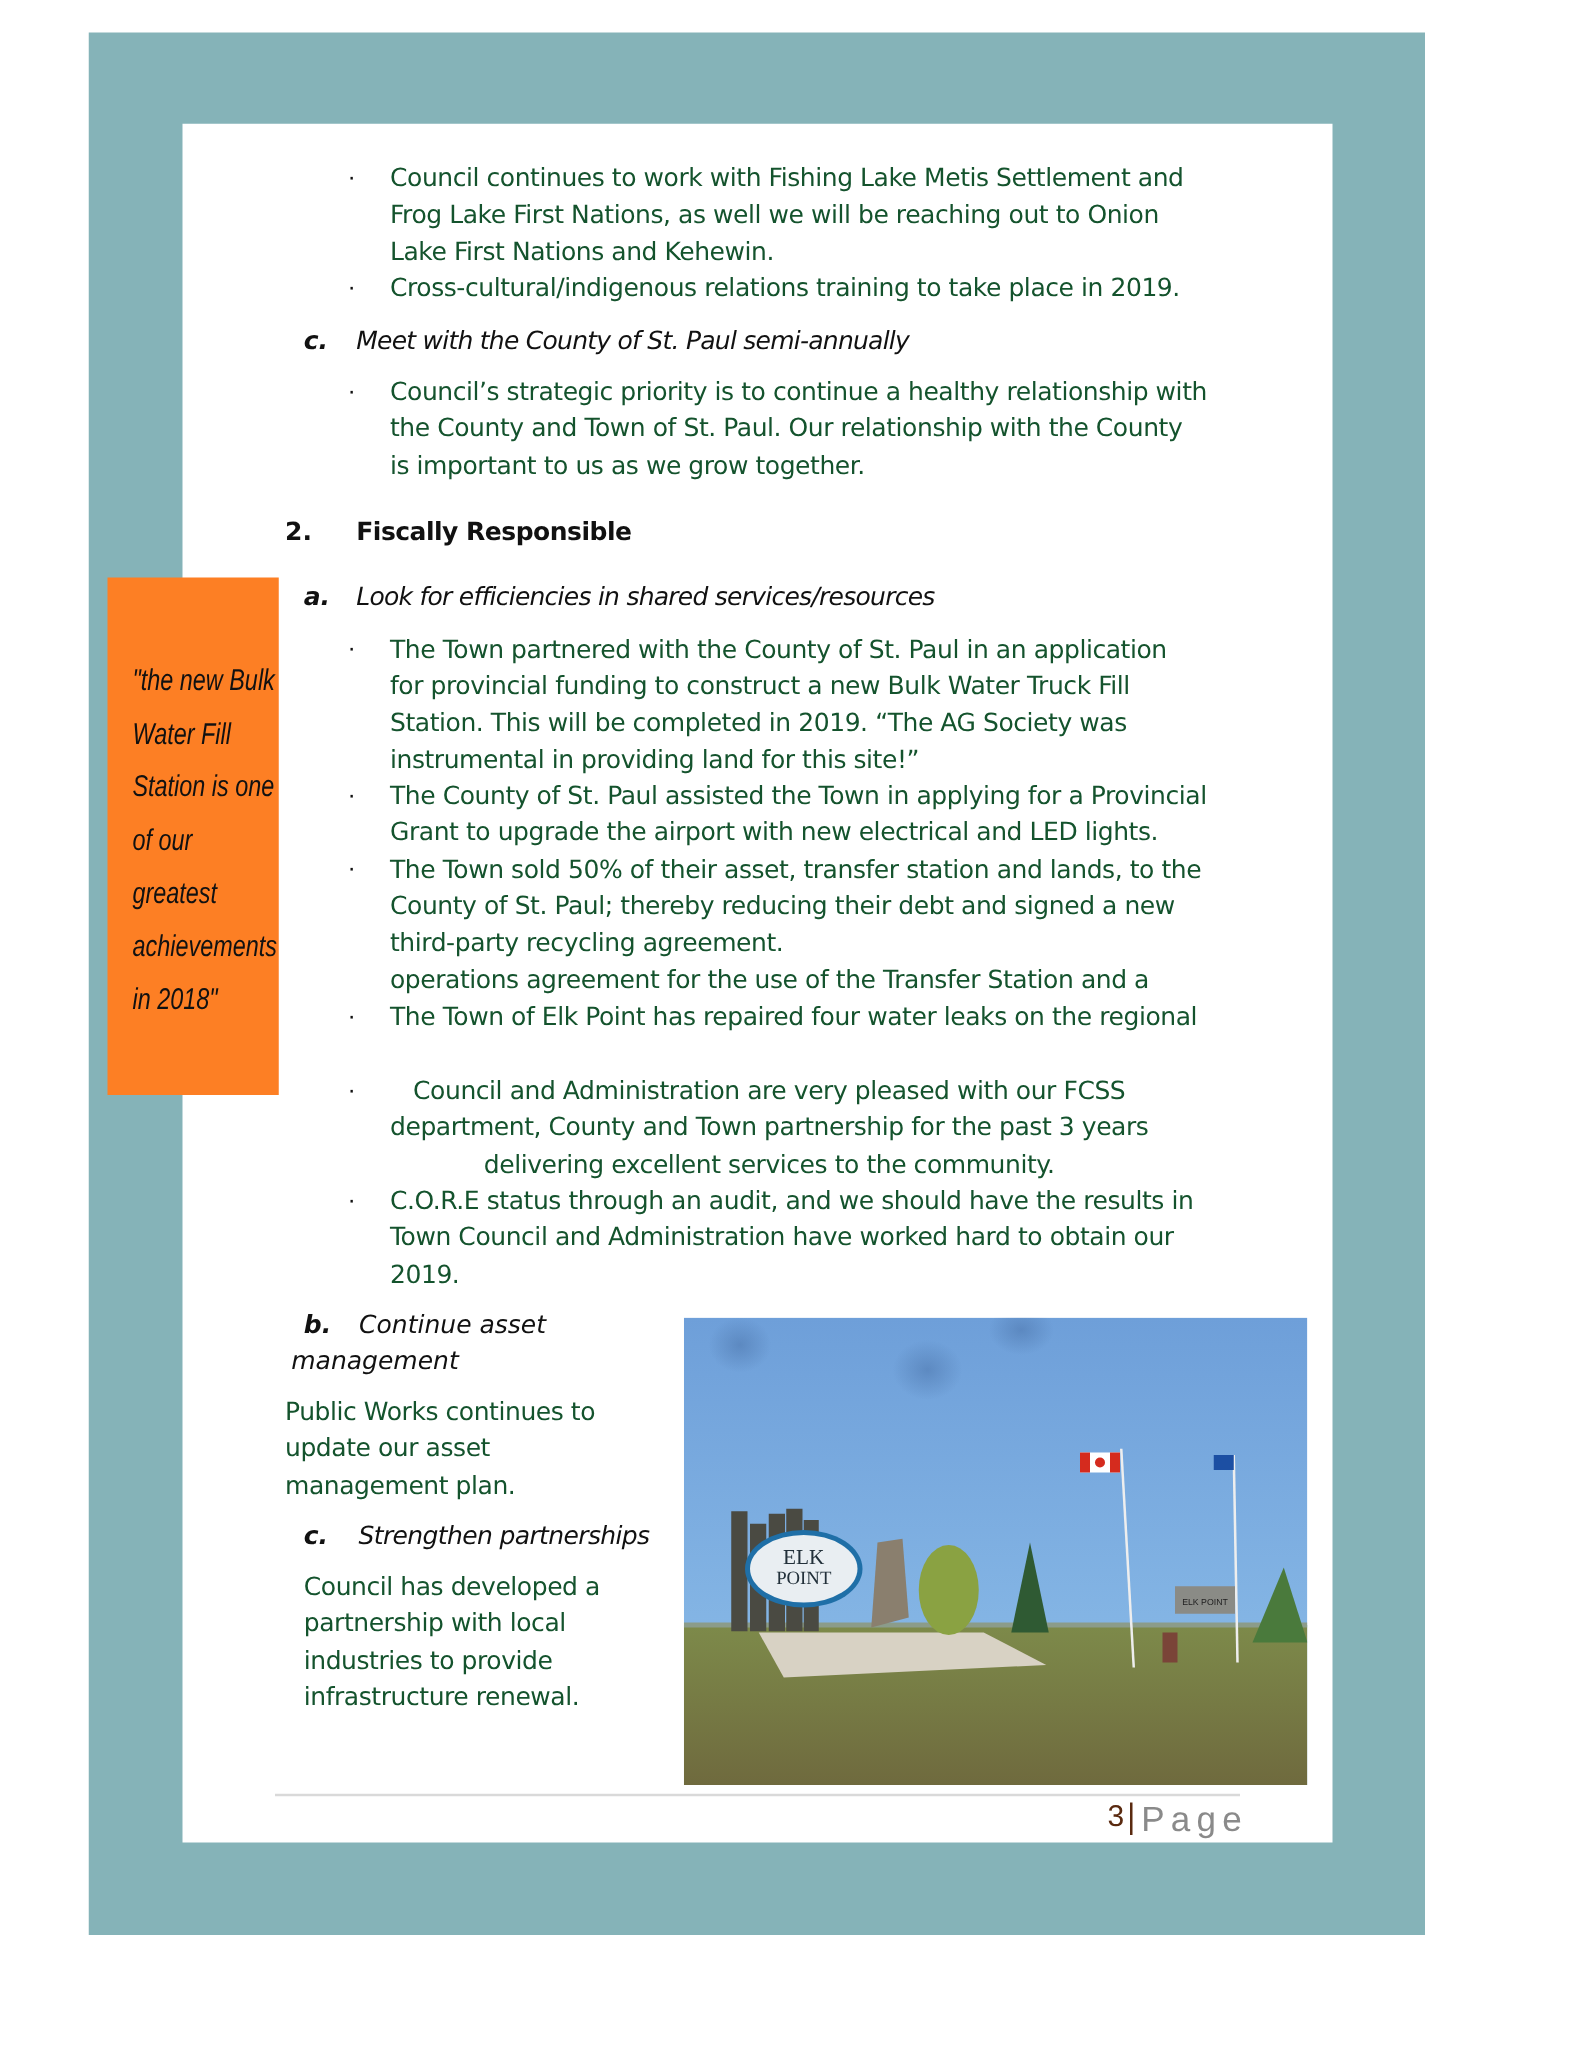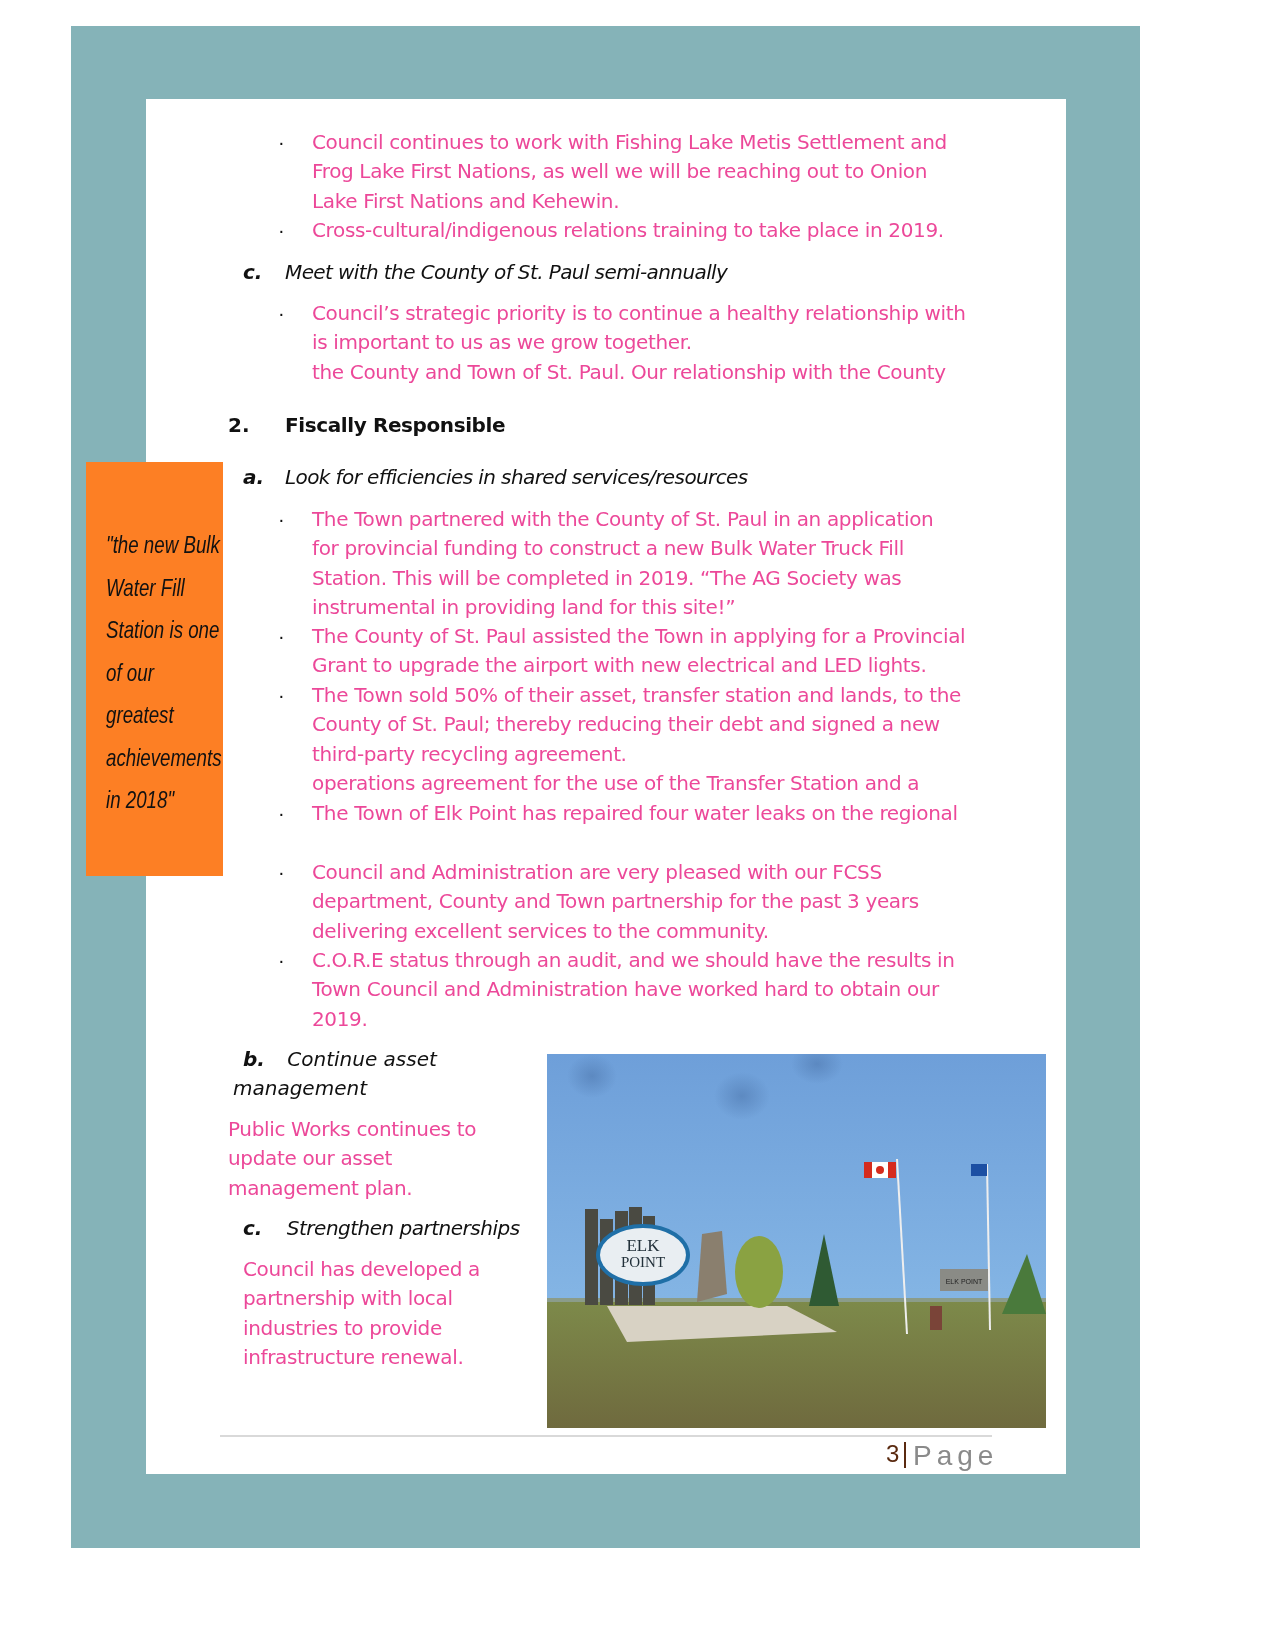--- a/index.html
+++ b/index.html
@@ -1,19 +1,19 @@
 <!DOCTYPE html>
 <html><head>
 <meta charset="utf-8">
 <style>
   html,body{margin:0;padding:0;background:#fff;}
   body{width:1275px;height:1650px;position:relative;overflow:hidden;font-family:"Liberation Sans",sans-serif;color:#111;}
   .frame{position:absolute;left:71px;top:26px;width:1069px;height:1522px;background:#85b3b8;}
   .page{position:absolute;left:146px;top:99px;width:920px;height:1375px;background:#fff;}
-  .txt{position:absolute;font-family:"DejaVu Sans",sans-serif;font-size:20px;line-height:29.4px;color:#ec4899;letter-spacing:-0.35px;}
+  .txt{position:absolute;font-family:"DejaVu Sans",sans-serif;font-size:20px;line-height:29.4px;color:#14532d;letter-spacing:-0.35px;}
   .bullet-dot{position:absolute;font-size:20px;line-height:29.4px;}
   .ital{font-style:italic;}
   .bold{font-weight:bold;}
   .lbl{position:absolute;font-family:"DejaVu Sans",sans-serif;font-size:20px;line-height:29px;}
   .sidebar{position:absolute;left:86px;top:462px;width:137px;height:414px;background:#fd7f24;}
   .sidebar-text{position:absolute;left:20px;top:62px;width:120px;font-family:"Liberation Sans",sans-serif;font-style:italic;font-size:24px;line-height:42.5px;color:#111;transform:scaleX(0.78);transform-origin:left top;width:150px;}
   .photo{position:absolute;left:547px;top:1054px;width:499px;height:438px;overflow:hidden;}
   .footer-rule{position:absolute;left:220px;top:1435px;width:772px;height:2px;background:#d9d9d9;}
   .page-num{position:absolute;left:886px;top:1440px;font-family:"Liberation Sans",sans-serif;font-size:24px;color:#5a2a10;}
   .page-sep{position:absolute;left:904px;top:1442px;width:2px;height:26px;background:#5a2a10;}
@@ -36,22 +36,22 @@
   <div class="txt" style="left:312px;top:216px;">
     <div>Cross-cultural/indigenous relations training to take place in 2019.</div>
   </div>
 </div>
 
 <div class="lbl bold ital" style="left:243px;top:258px;">c.</div>
 <div class="lbl ital" style="left:285px;top:258px;letter-spacing:-0.6px;">Meet with the County of St. Paul semi-annually</div>
 <span class="bullet-dot" style="left:278px;top:299px;">·</span>
 <div class="txt" style="left:312px;top:299px;">
   <div>Council’s strategic priority is to continue a healthy relationship with</div>
+  <div>the County and Town of St. Paul.  Our relationship with the County</div>
   <div>is important to us as we grow together.</div>
-  <div>the County and Town of St. Paul.  Our relationship with the County</div>
 </div>
 
 <div class="lbl bold" style="left:228px;top:411px;">2.</div>
 <div class="lbl bold" style="left:285px;top:411px;letter-spacing:-0.4px;">Fiscally Responsible</div>
 
 <div class="lbl bold ital" style="left:243px;top:463px;">a.</div>
 <div class="lbl ital" style="left:285px;top:463px;letter-spacing:-0.6px;">Look for efficiencies in shared services/resources</div>
 
 <div>
   <span class="bullet-dot" style="left:278px;top:505px;">·</span>
@@ -71,21 +71,21 @@
     <div>The Town sold 50% of their asset, transfer station and lands, to the</div>
     <div>County of St. Paul; thereby reducing their debt and signed a new</div>
     <div>third-party recycling agreement.</div>
     <div>operations agreement for the use of the Transfer Station and a</div>
   </div>
   <span class="bullet-dot" style="left:278px;top:799px;">·</span>
   <div class="txt" style="left:312px;top:799px;">
     <div>The Town of Elk Point has repaired four water leaks on the regional</div>
   </div>
   <span class="bullet-dot" style="left:278px;top:858px;">·</span>
-  <div class="txt" style="left:312px;top:858px;">
+  <div class="txt" style="left:312px;top:858px;text-align:center;">
     <div>Council and Administration are very pleased with our FCSS</div>
     <div>department, County and Town partnership for the past 3 years</div>
     <div>delivering excellent services to the community.</div>
   </div>
   <span class="bullet-dot" style="left:278px;top:946px;">·</span>
   <div class="txt" style="left:312px;top:946px;">
     <div>C.O.R.E status through an audit, and we should have the results in</div>
     <div>Town Council and Administration have worked hard to obtain our</div>
     <div>2019.</div>
   </div>

